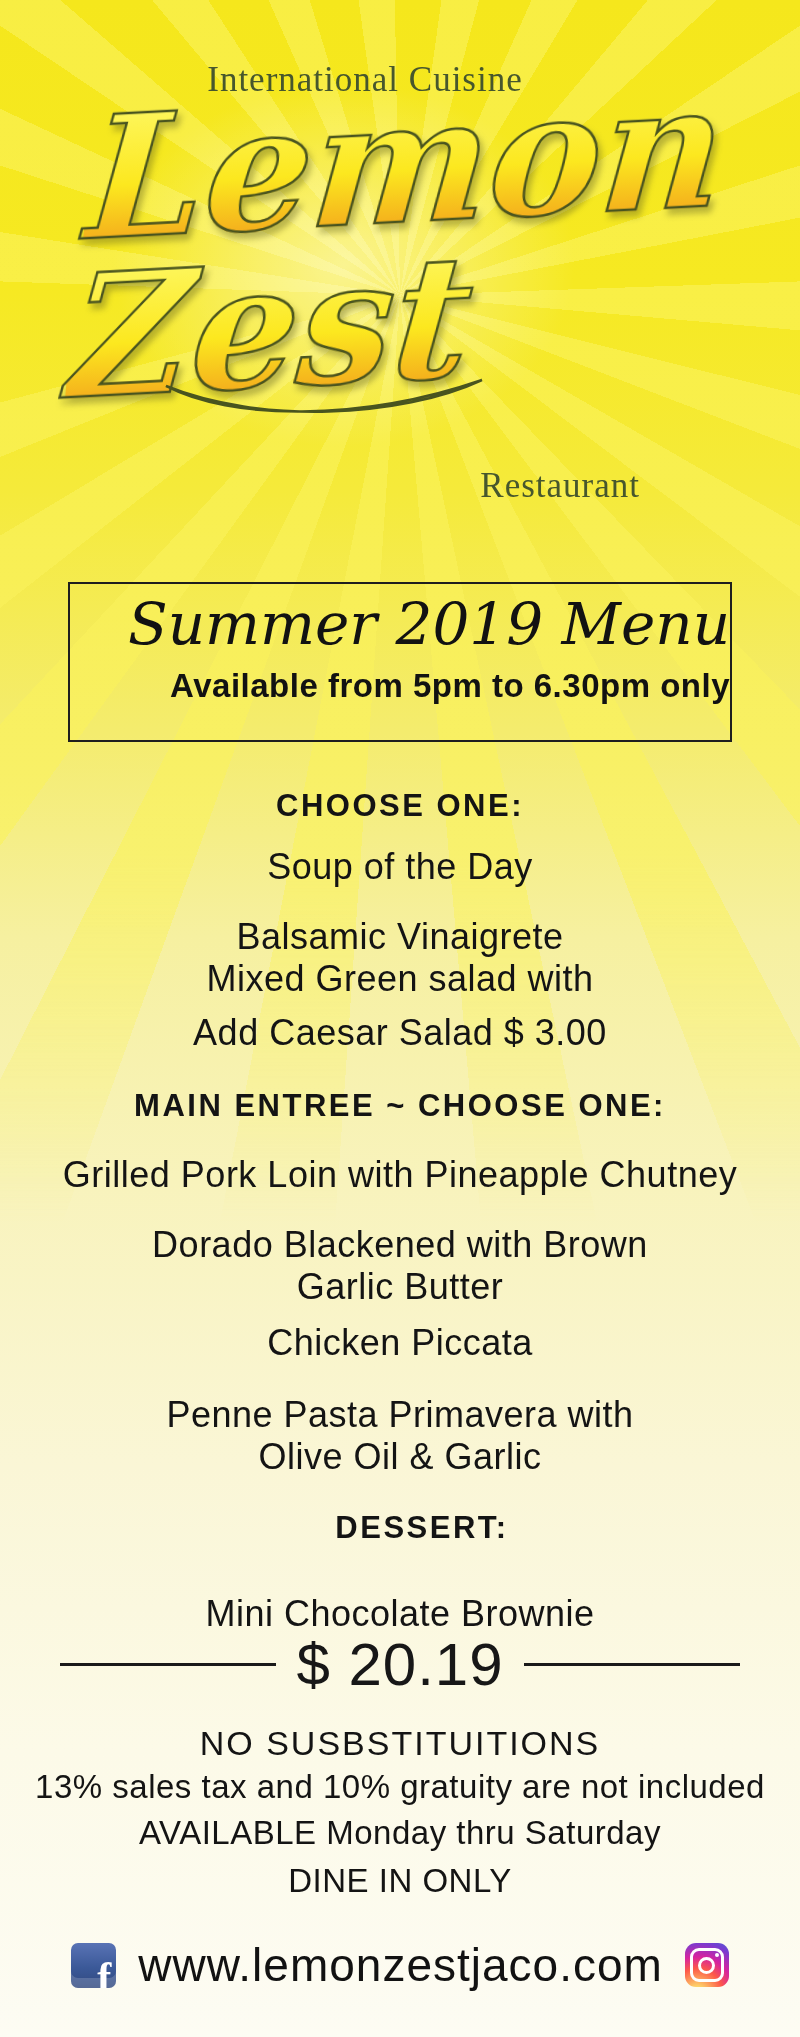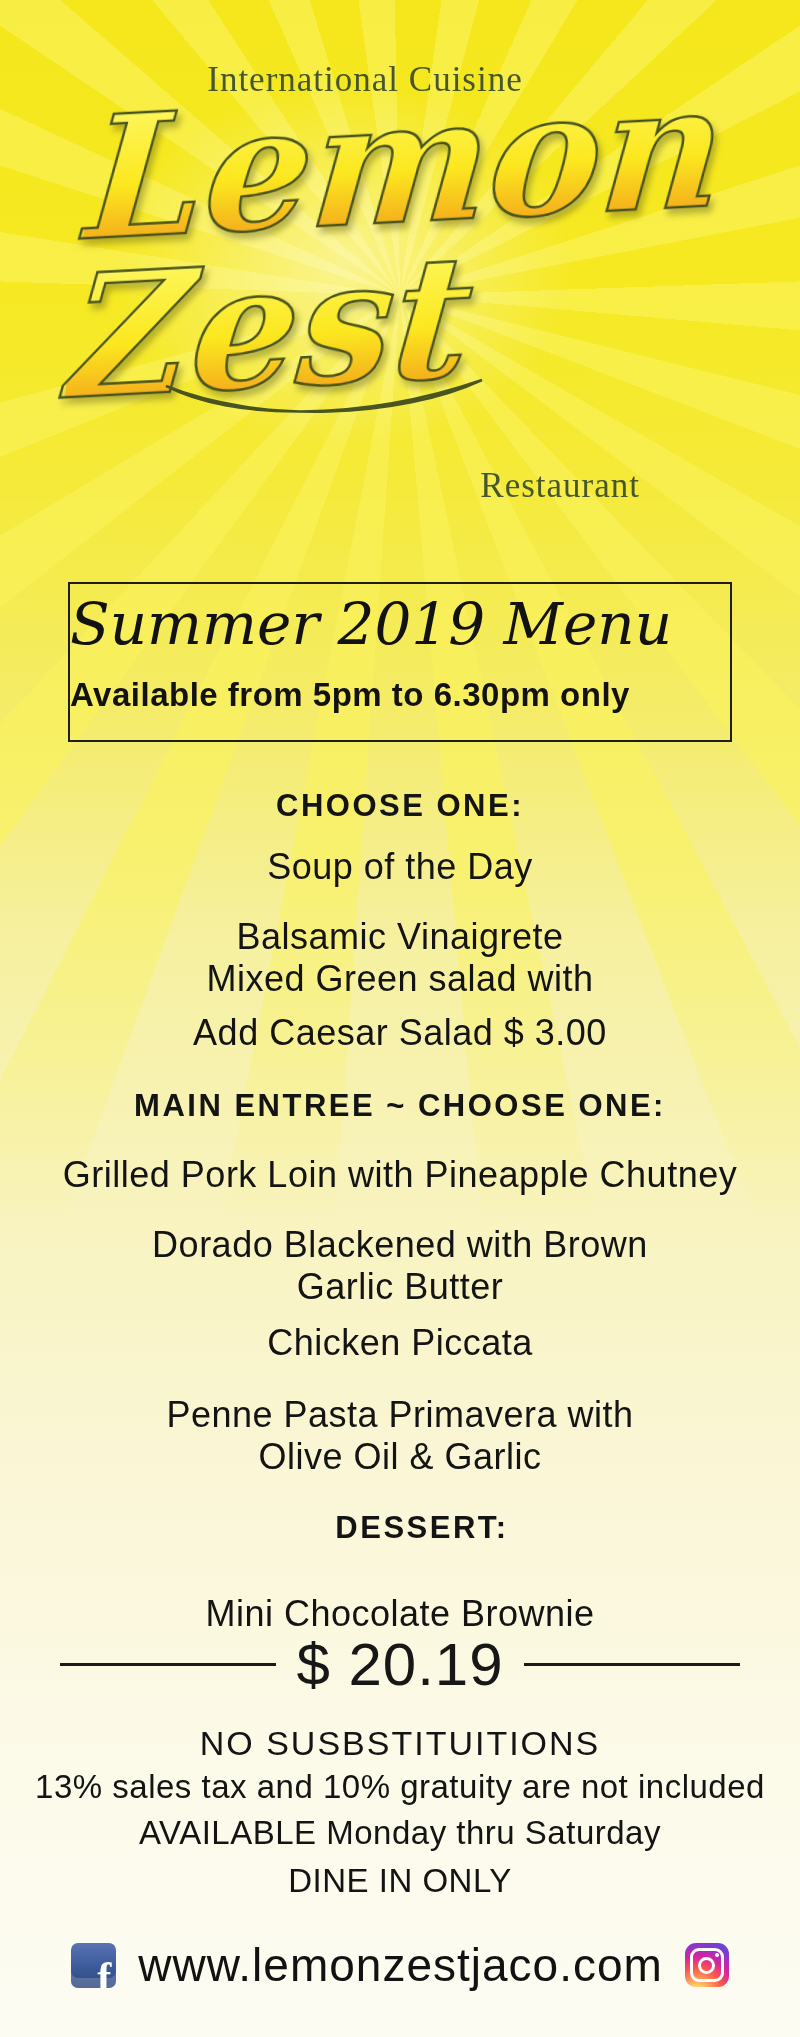--- a/index.html
+++ b/index.html
@@ -44,29 +44,29 @@
   .logo-zest  { top:232px; left:70px; width:400px; text-align:center; font-size:168px; transform:rotate(-3deg) skewX(-8deg); }
   .logo-swash { top:372px; left:160px; }
   .restaurant {
     top:466px; right:160px; text-align:center;
     font-family:"Liberation Serif", serif;
     font-size:35px; letter-spacing:1px; color:#47572d;
   }
 
   .menu-box {
     top:582px; left:68px; width:660px; height:156px;
-    border:2px solid #1e1e1e; text-align:left;
+    border:2px solid #1e1e1e; text-align:right;
   }
   .menu-box-title {
     margin-top:10px;
     font-family:"DejaVu Serif", serif; font-style:italic;
     font-size:58px; line-height:1.05; color:#121212;
   }
   .menu-box-sub {
-    margin-top:21px; font-size:33px; font-weight:600; letter-spacing:0.5px; color:#121212;
+    margin-top:12px; font-size:33px; font-weight:600; letter-spacing:0.5px; color:#121212;
   }
 
   .sec-heading { font-size:31px; font-weight:700; letter-spacing:2.5px; color:#141414; }
   .menu-item   { font-size:36px; font-weight:400; letter-spacing:0.5px; line-height:1.16; color:#141414; }
 
   .t-choose1  { top:788px; }
   .t-soup     { top:846px; }
   .t-mixed    { top:916px; }
   .t-caesar   { top:1012px; }
   .t-main     { top:1088px; }

